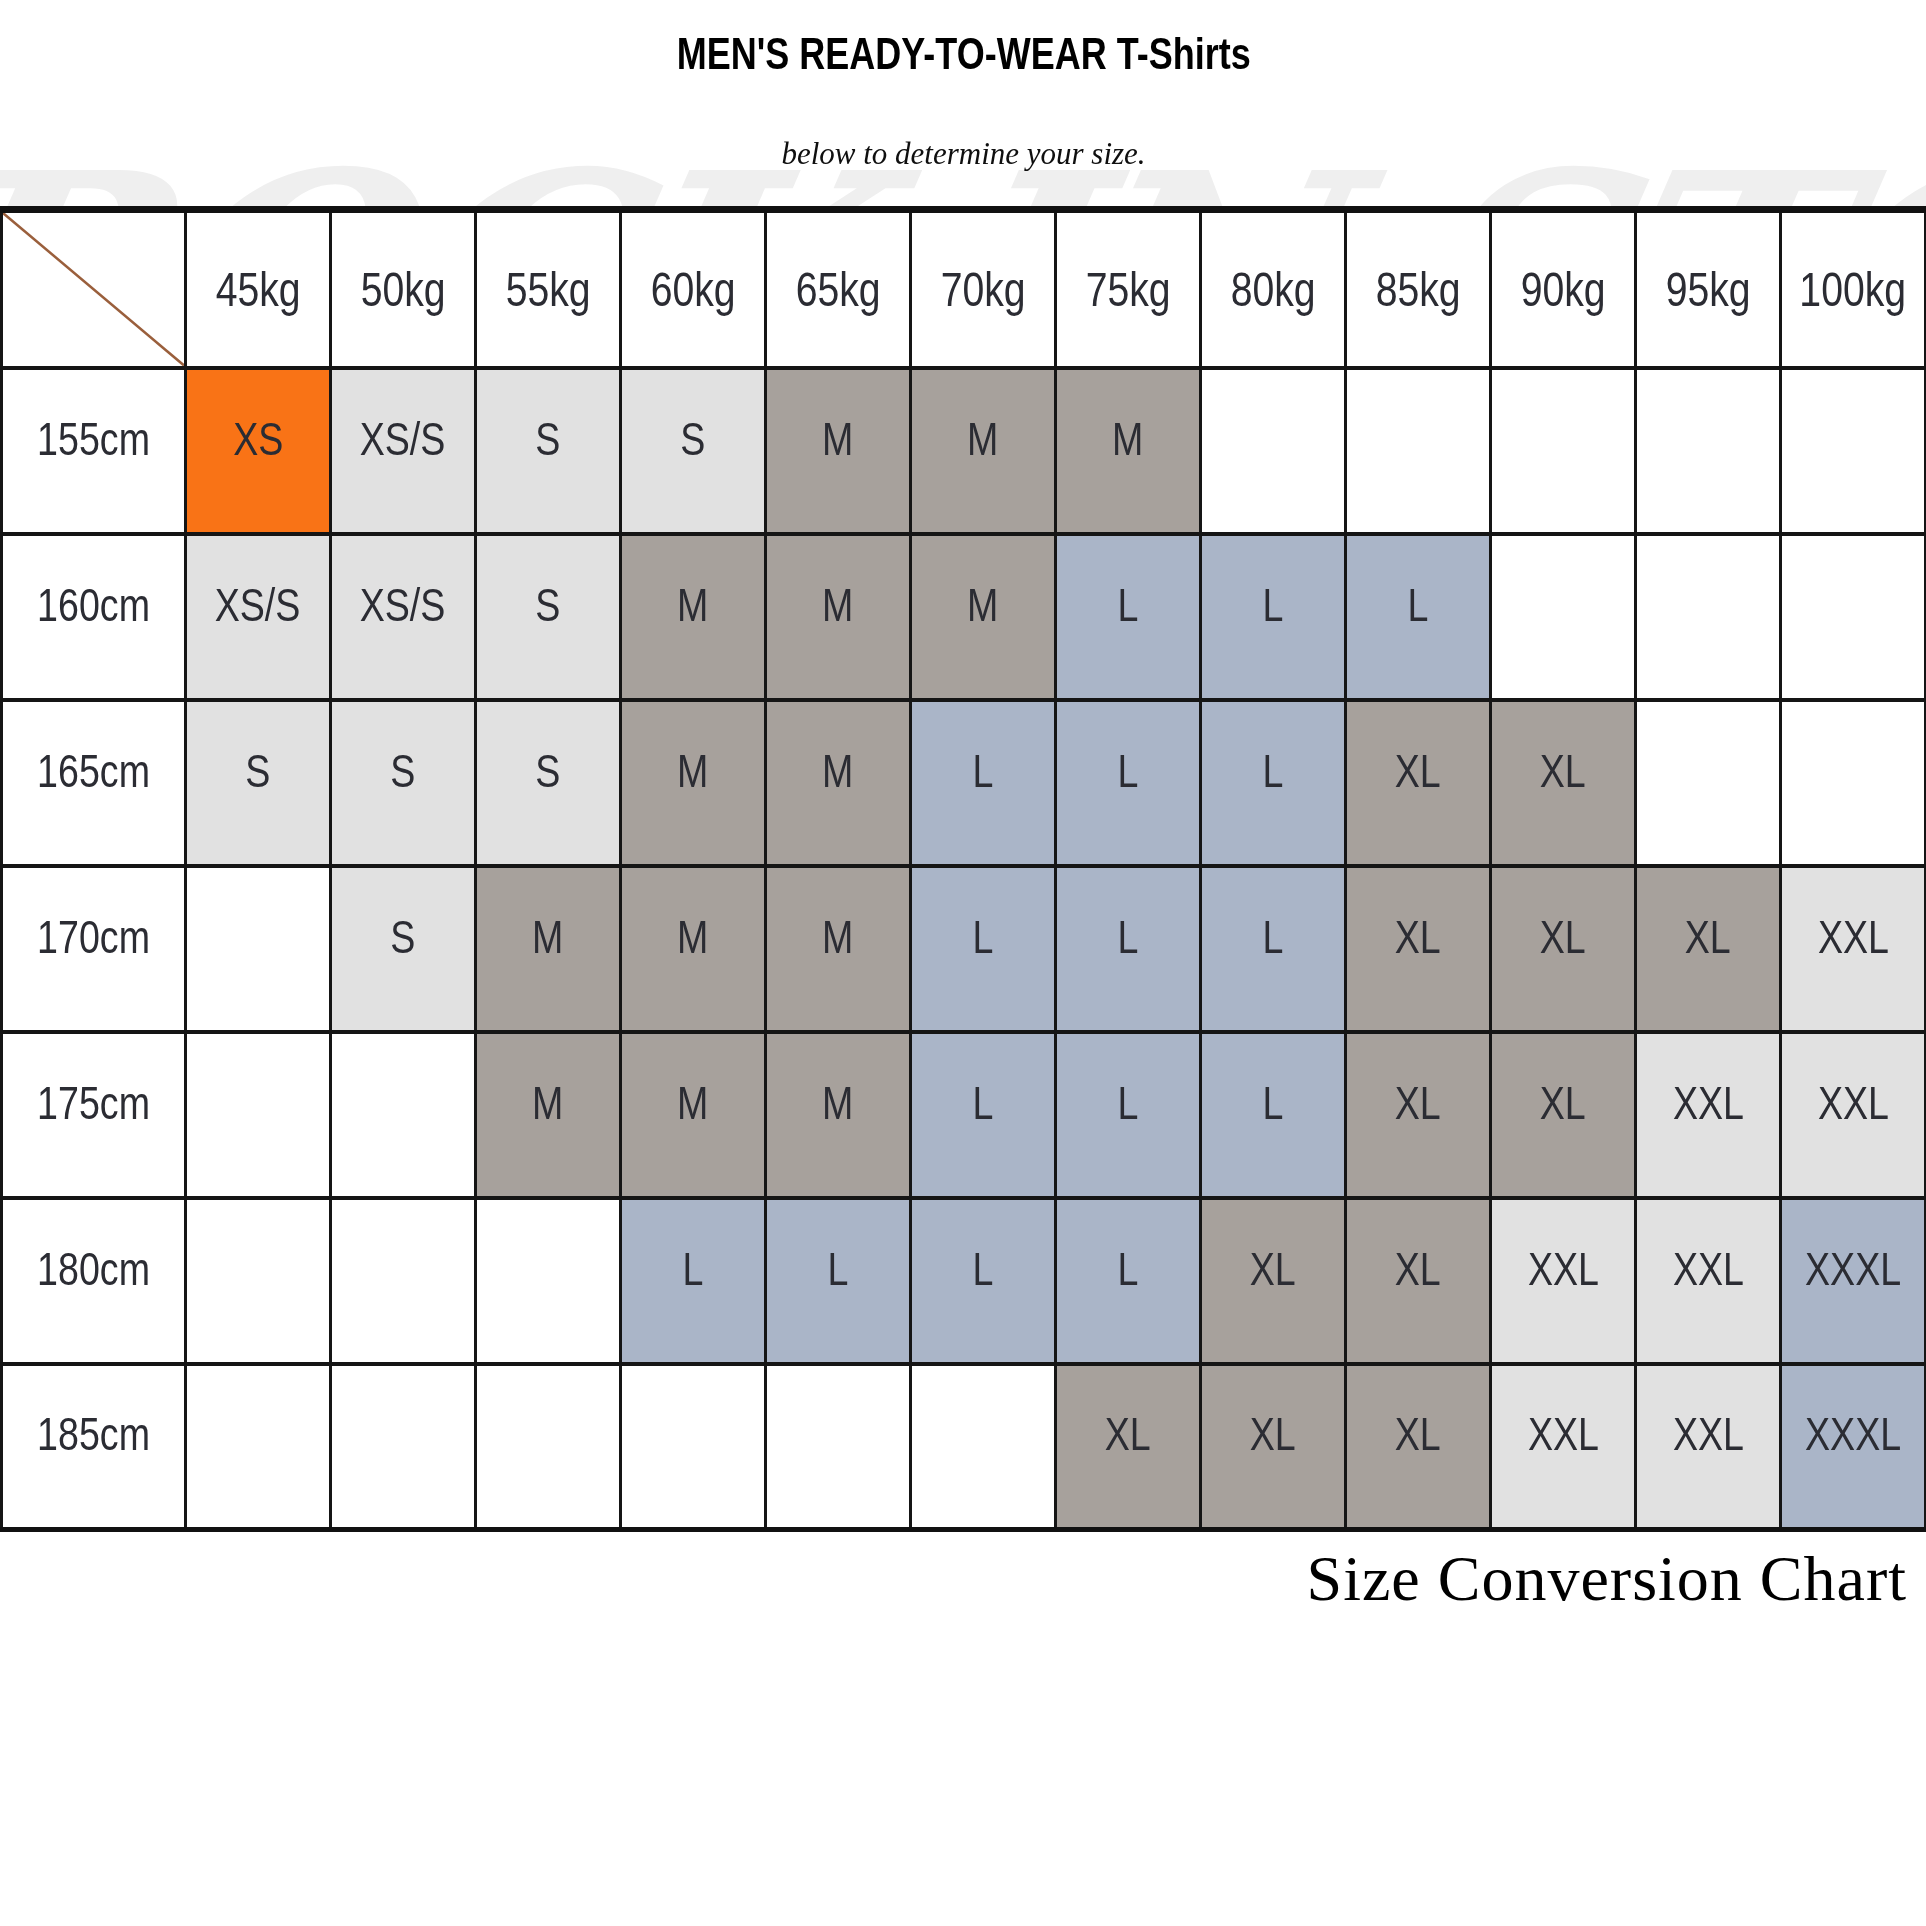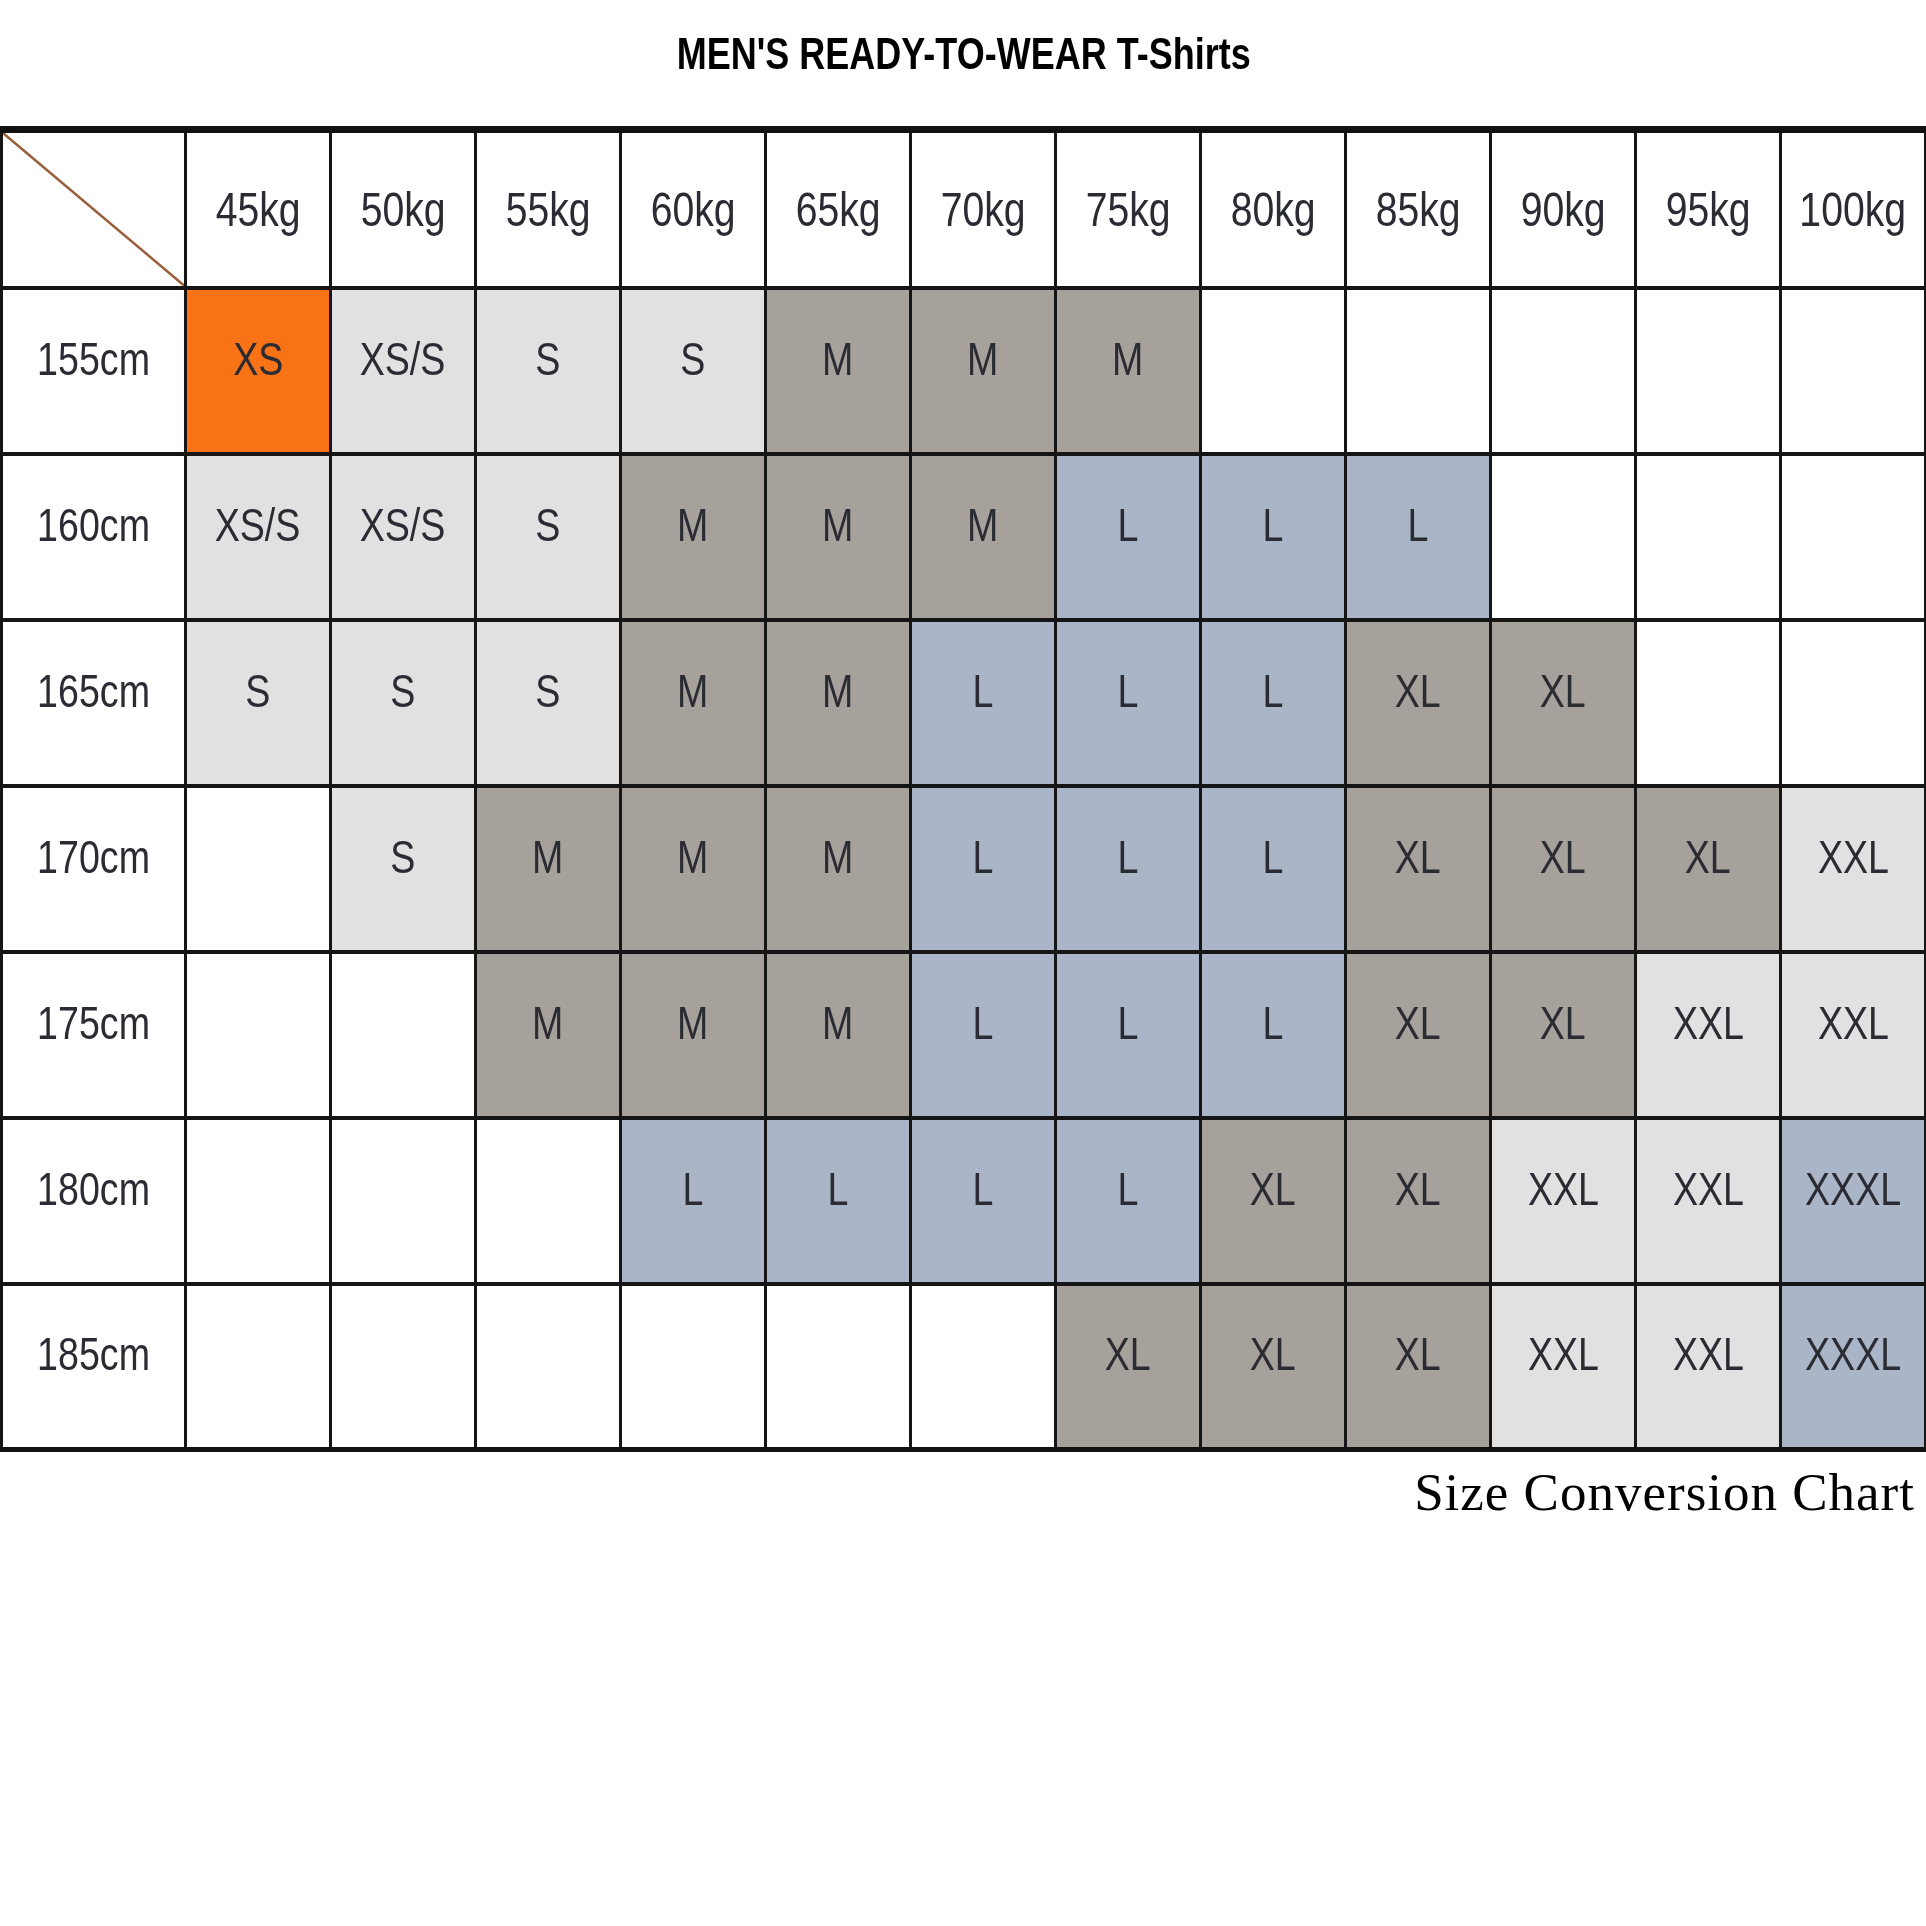--- a/index.html
+++ b/index.html
@@ -48,41 +48,42 @@
     color:#2b2c33; background:#fff; overflow:hidden;
   }
   thead tr { height:158px; }
   thead th { font-size:49px; }
   tbody tr { height:166px; }
   tbody th, tbody td { font-size:47px; padding-bottom:26px; }
   th.corner { position:relative; padding:0; }
   th.corner svg { position:absolute; top:0; left:0; width:100%; height:100%; display:block; }
   .cond { display:inline-block; transform:scaleX(0.80); transform-origin:center; white-space:nowrap; }
   .caption {
-    margin-top:10px; padding-right:12px; text-align:right;
-    font-family:"Liberation Serif", serif; font-size:53px; color:#000;
+    margin-top:10px; padding-right:20px; text-align:right;
+    font-family:"Liberation Serif", serif; font-size:64px; color:#000;
     letter-spacing:1px;
   }
 </style>
 </head>
 <body>
 
 <div class="page">
   <div class="watermark">ROCK IN STONE</div>
 
   <div class="content">
 
     <div class="subtitle">
       <span class="sqz-sub">
         <span>MEN'S READY-TO-WEAR</span>
         <span>T-Shirts</span>
       </span>
     </div>
 
     <div class="desc">
+      <div>below to determine your size.</div>
     </div>
 
 
     <table class="size-table" id="size-table">
         <colgroup>
           <col style="width: 184px;">
           <col style="width: 145px;">
           <col style="width: 145px;">
           <col style="width: 145px;">
           <col style="width: 145px;">

